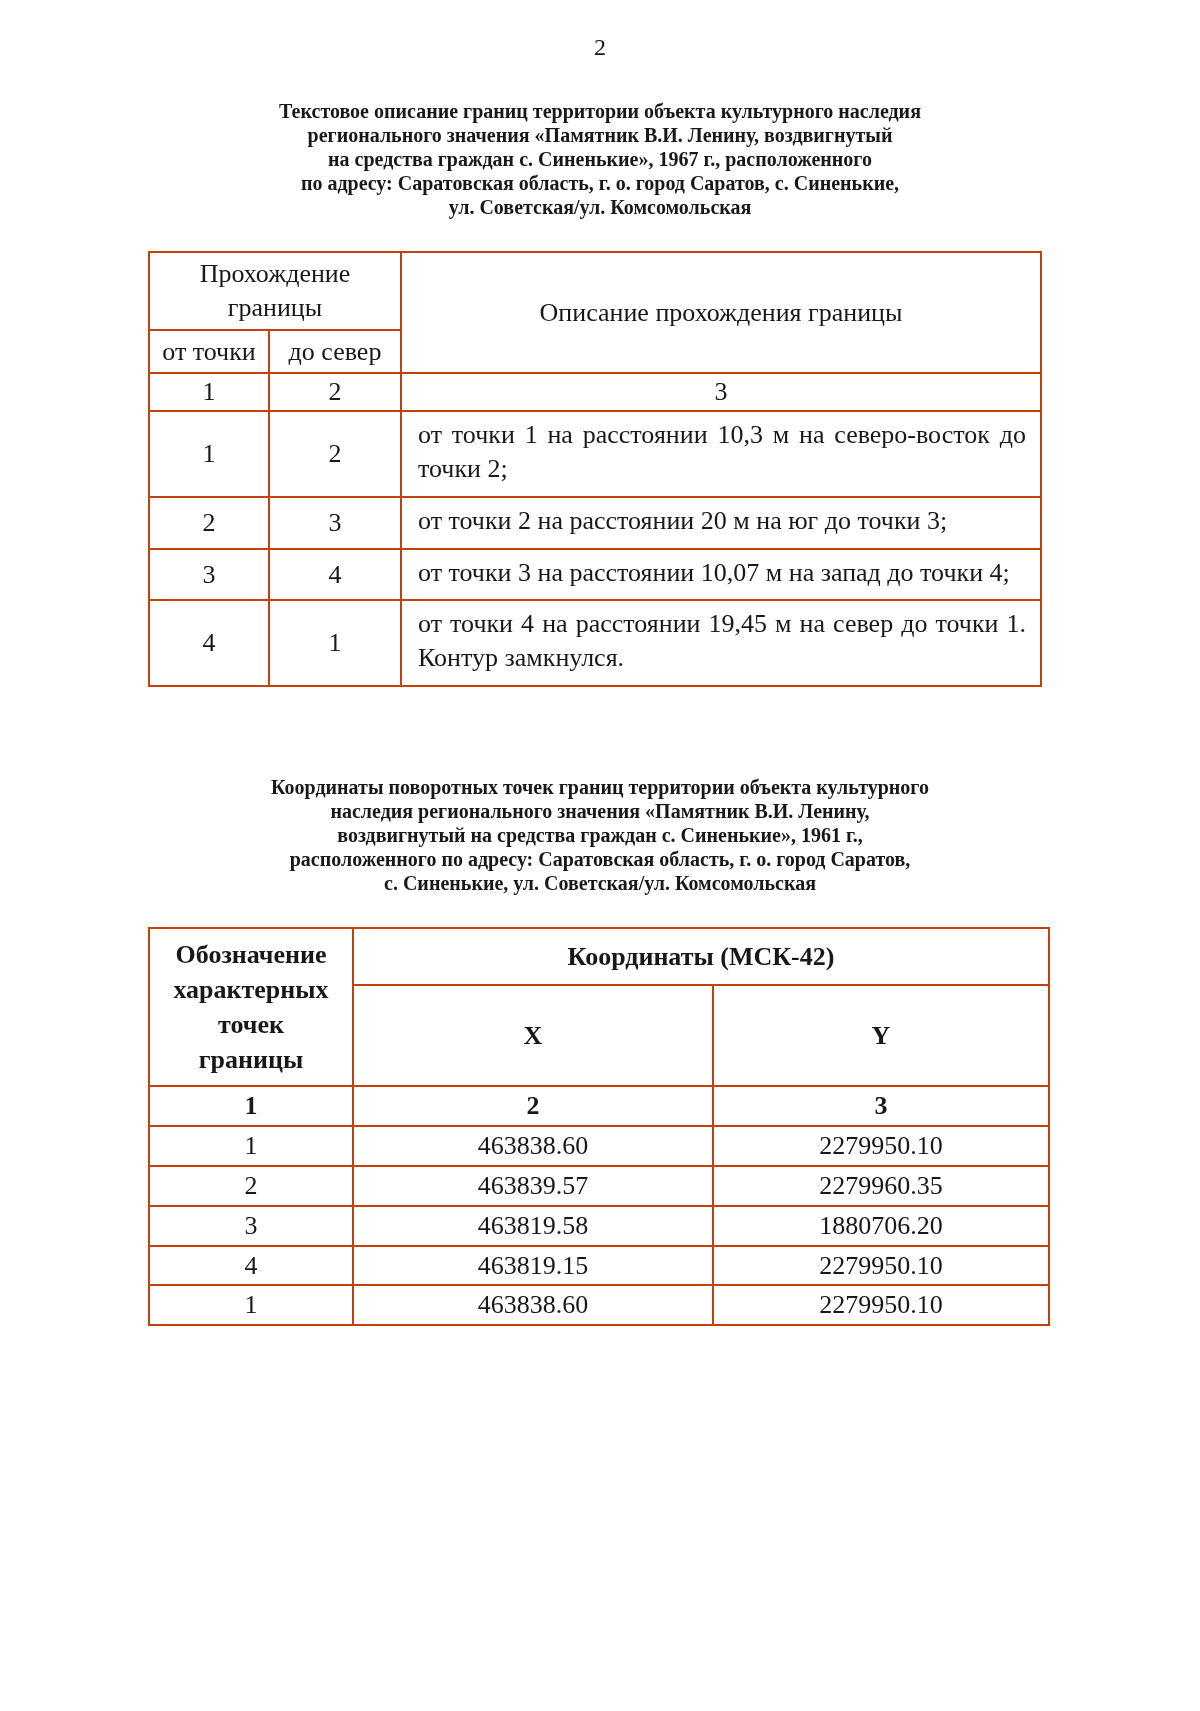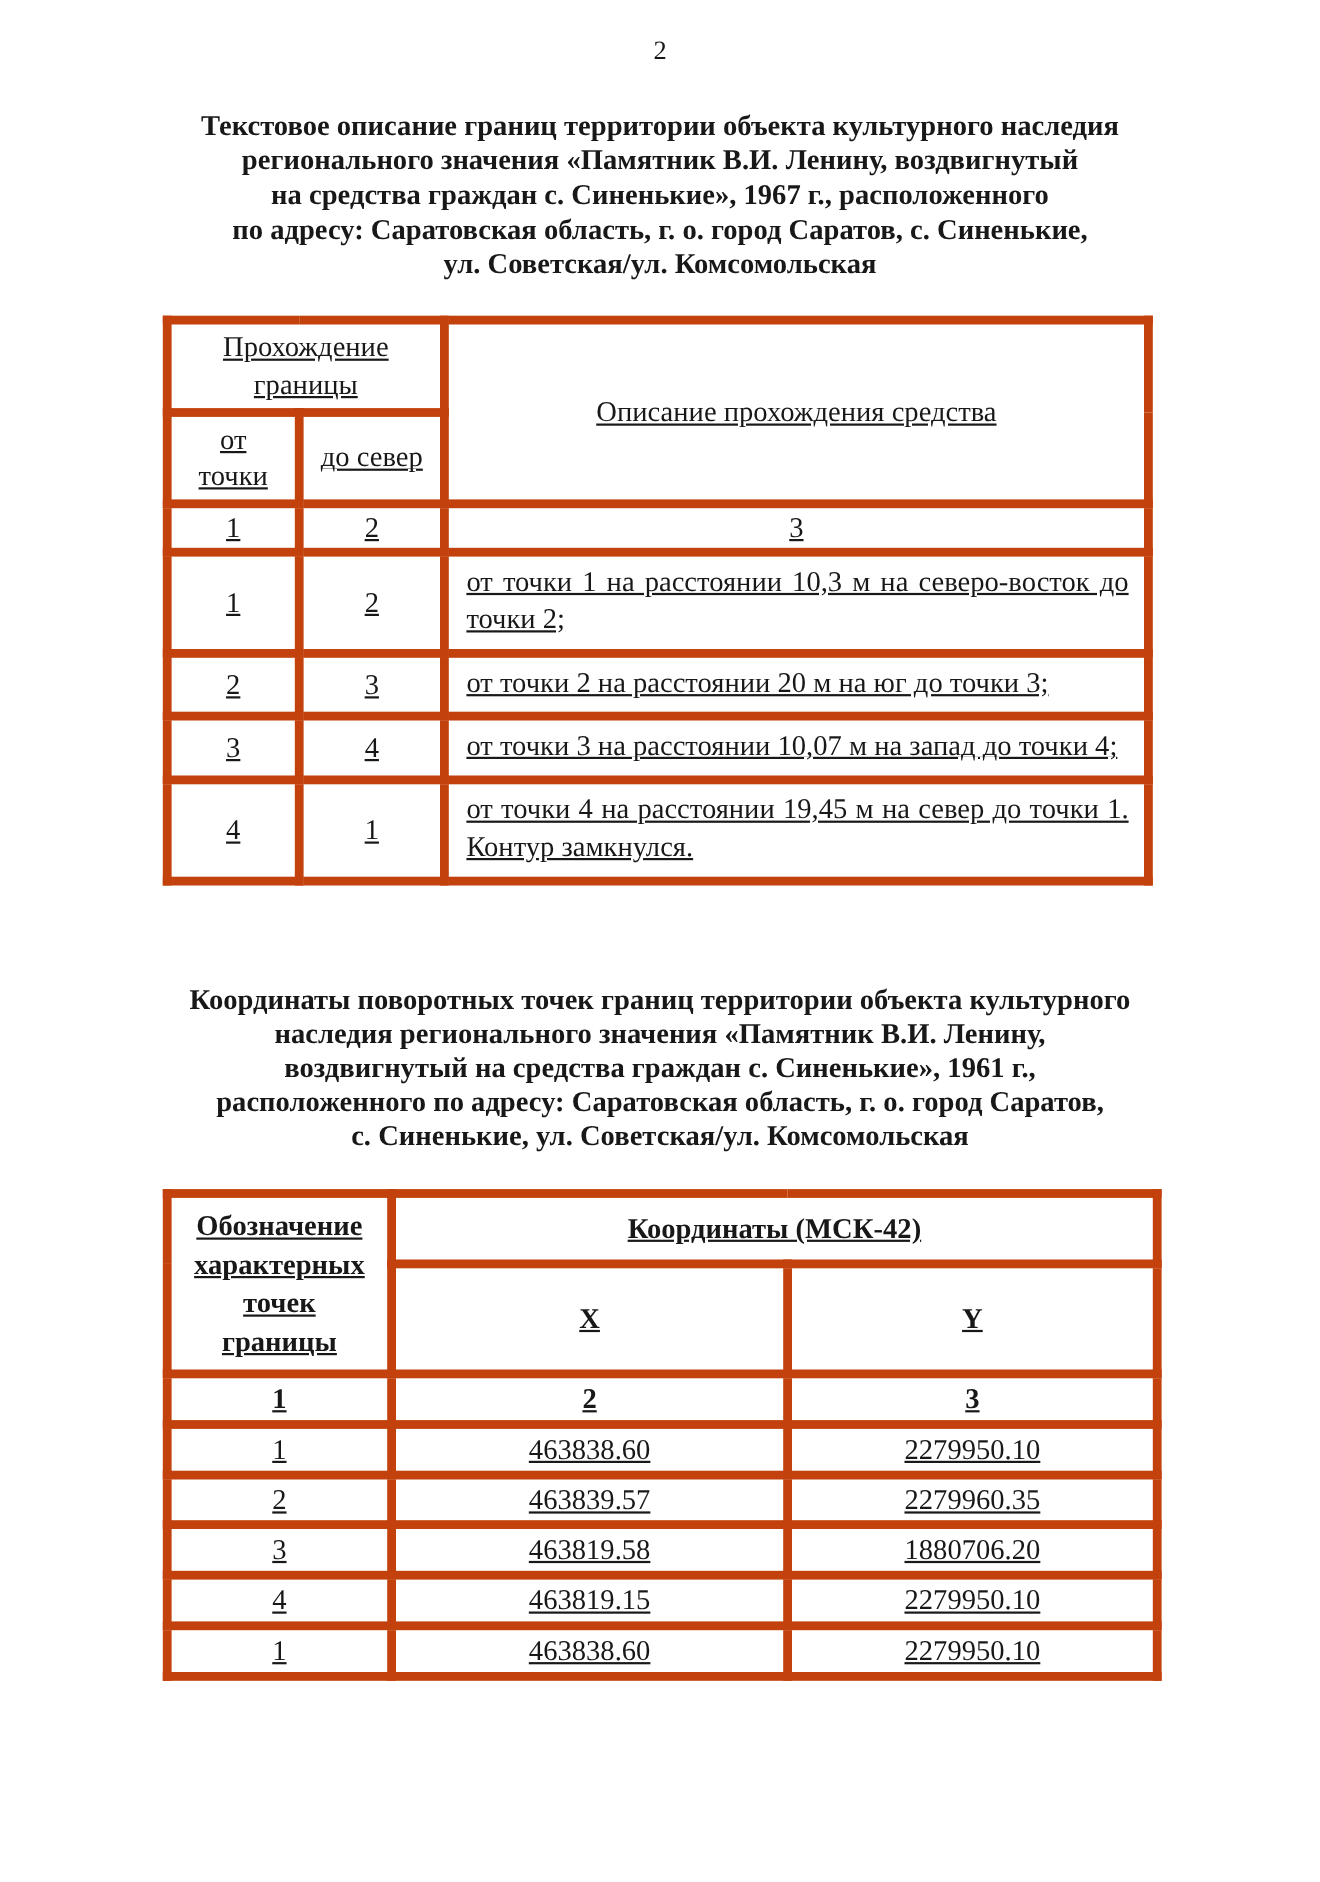--- a/index.html
+++ b/index.html
@@ -17,42 +17,41 @@
   }
   .page-number {
     text-align: center;
     padding-top: 34px;
     font-size: 24px;
   }
   .doc-title {
     font-weight: bold;
     text-align: center;
     white-space: pre-line;
-    font-size: 26px;
+    font-size: 20px;
     line-height: 1.2;
     margin: 38px auto 0 auto;
     width: 980px;
   }
   .doc-title.second {
     margin-top: 88px;
   }
   table.doc-table {
     border-collapse: collapse;
     table-layout: fixed;
     margin-left: 148px;
     margin-top: 32px;
   }
   table.doc-table td {
-    border: 8px solid #c2410c;
+    border: 2px solid #c2410c;
     font-size: 26px;
     line-height: 1.3;
     padding: 4px 10px;
     vertical-align: middle;
     text-align: center;
-    text-decoration: underline;
   }
   
   #t1 col.c-from { width: 120px; }
   #t1 col.c-to   { width: 132px; }
   #t1 col.c-desc { width: 640px; }
   #t1 td.desc {
     text-align: justify;
     padding: 6px 14px 10px 16px;
   }
   #t1 td.hdr-group { height: 66px; }
@@ -88,21 +87,21 @@
 
 <table class="doc-table" id="t1">
   <colgroup>
     <col class="c-from">
       <col class="c-to">
       <col class="c-desc">
   </colgroup>
   <tbody>
     <tr>
       <td colspan="2" class="hdr-group">Прохождение границы</td>
-      <td rowspan="2">Описание прохождения средства</td>
+      <td rowspan="2">Описание прохождения границы</td>
     </tr>
     <tr>
       <td class="subhdr">от точки</td>
       <td class="subhdr">до север</td>
     </tr>
     <tr>
       <td class="numrow">1</td>
       <td class="numrow">2</td>
       <td class="numrow">3</td>
     </tr>

